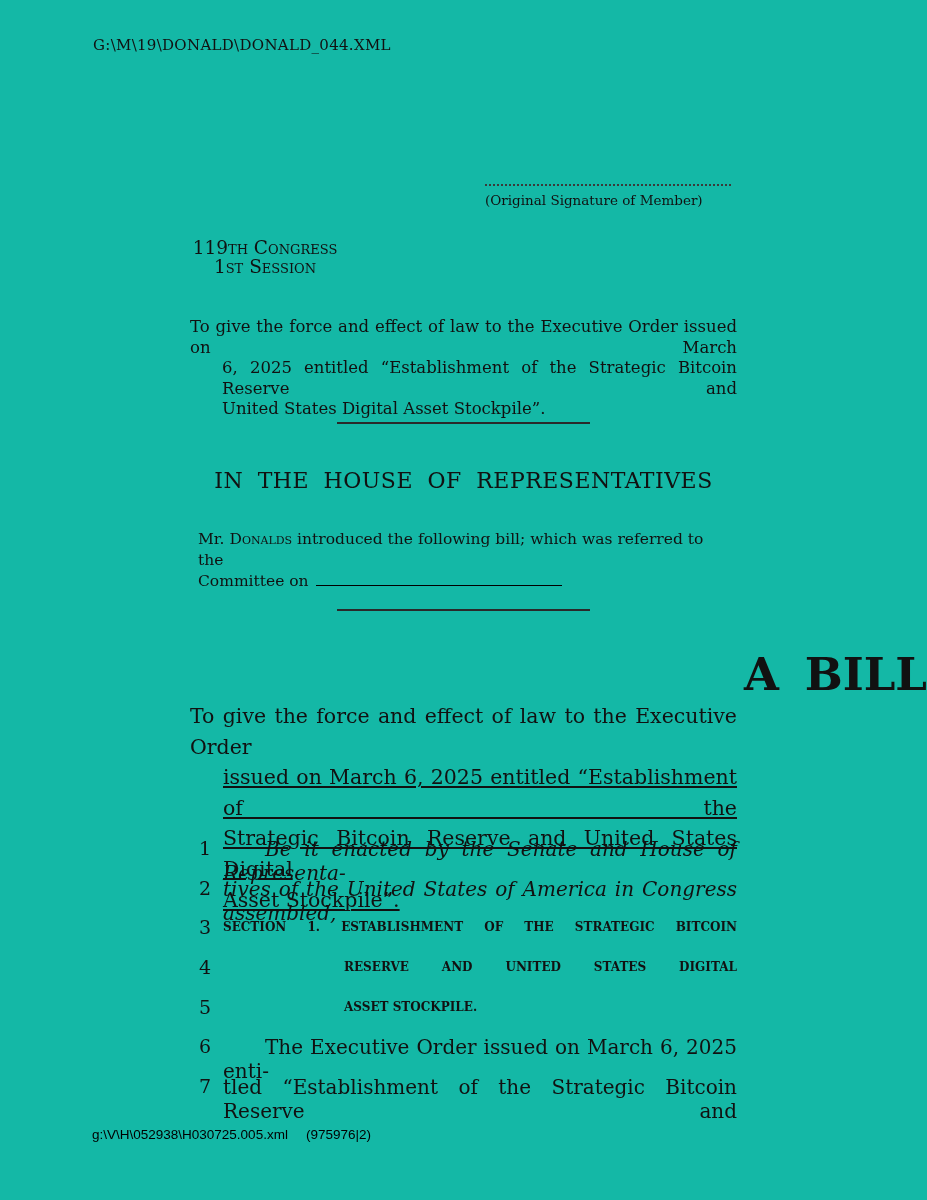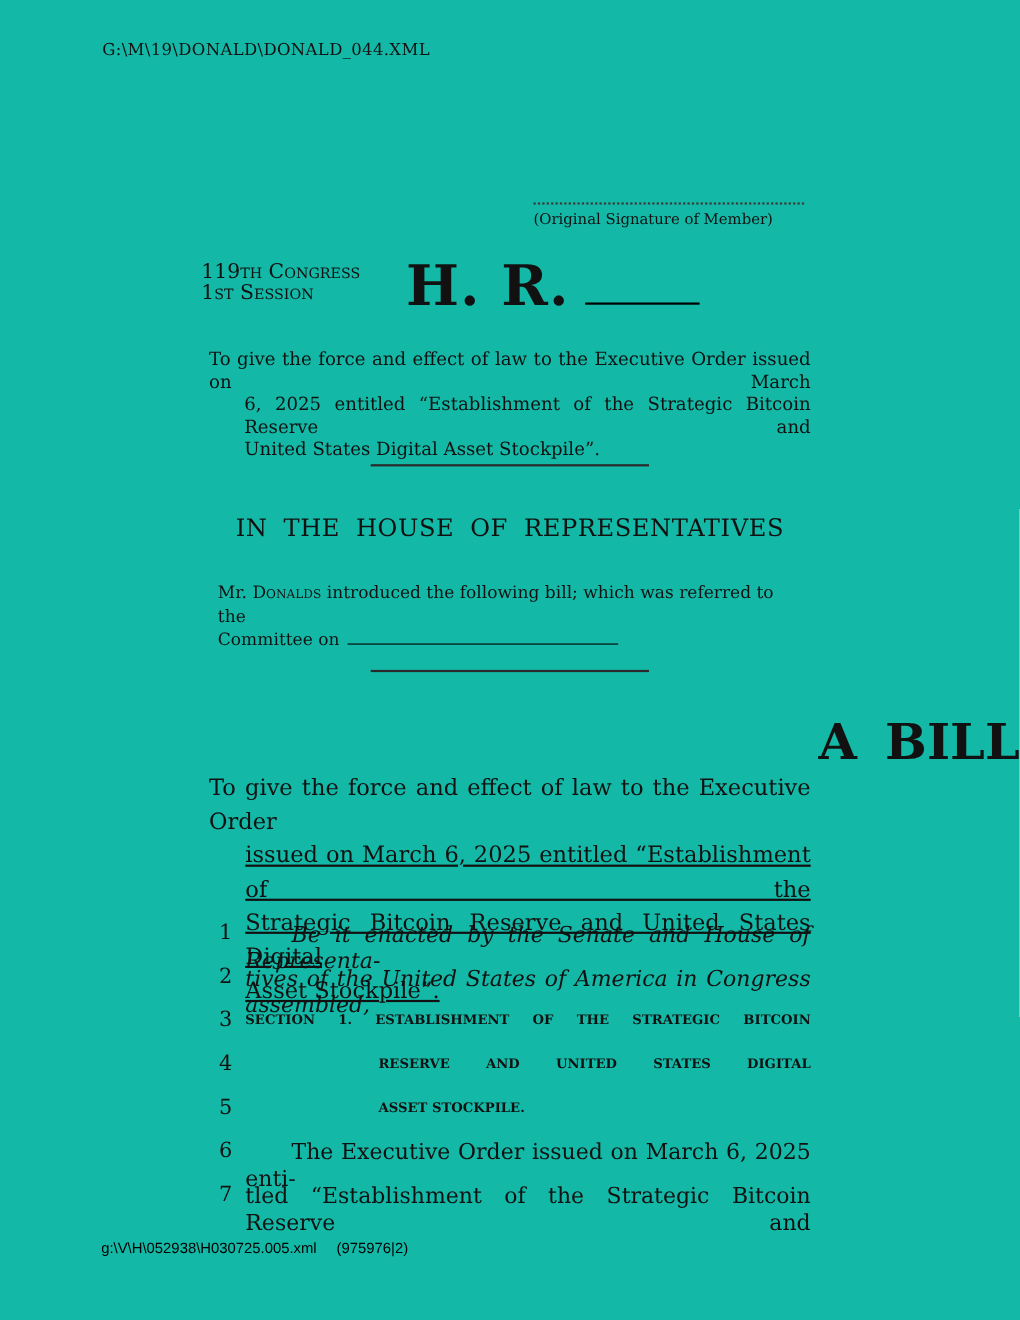--- a/index.html
+++ b/index.html
@@ -16,21 +16,21 @@
   }
   .xml-path {
     position: absolute; left: 93px; top: 36px;
     font-size: 15px; letter-spacing: 0.3px;
   }
   
   .sig-block { position: absolute; left: 485px; top: 176px; width: 246px; }
   .sig-dotted { height: 10px; border-bottom: 2px dotted #3a3a3a; }
   .sig-caption { margin-top: 6px; font-size: 13.5px; }
   
-  .congress-block { position: absolute; left: 183px; top: 238px; width: 164px; }
+  .congress-block { position: absolute; left: 183px; top: 238px; width: 164px; text-align: center; }
   .sc { font-variant: small-caps; }
   .congress-line { font-size: 18.5px; line-height: 19px; }
   
   .hr-row { position: absolute; left: 369px; top: 230px; white-space: nowrap; }
   .hr-text { font-weight: bold; font-size: 51px; letter-spacing: 1px; }
   .hr-blank { display: inline-block; width: 104px; height: 44px; margin-left: 14px; border-bottom: 2.5px solid #000; }
   
   .preamble { position: absolute; left: 190px; top: 317px; width: 547px; font-size: 16.5px; line-height: 20.5px; }
   .jline { text-align: justify; text-align-last: justify; }
   .lline { text-align: left; }
@@ -82,23 +82,20 @@
   <div class="sig-block">
     <div class="sig-dotted"></div>
     <div class="sig-caption">(Original Signature of Member)</div>
   </div>
 
   <div class="congress-block">
     <div class="congress-line sc">119th Congress</div>
     <div class="congress-line sc">1st Session</div>
   </div>
 
-  <div class="hr-row">
-    <span class="hr-text">H. R.</span><span class="hr-blank"></span>
-  </div>
 
   <div class="preamble">
     <div class="jline">To give the force and effect of law to the Executive Order issued on March</div>
     <div class="jline hang">6, 2025 entitled “Establishment of the Strategic Bitcoin Reserve and</div>
     <div class="lline hang">United States Digital Asset Stockpile”.</div>
   </div>
 
   <div class="rule rule-1"></div>
 
   <div class="house-heading">IN THE HOUSE OF REPRESENTATIVES</div>

